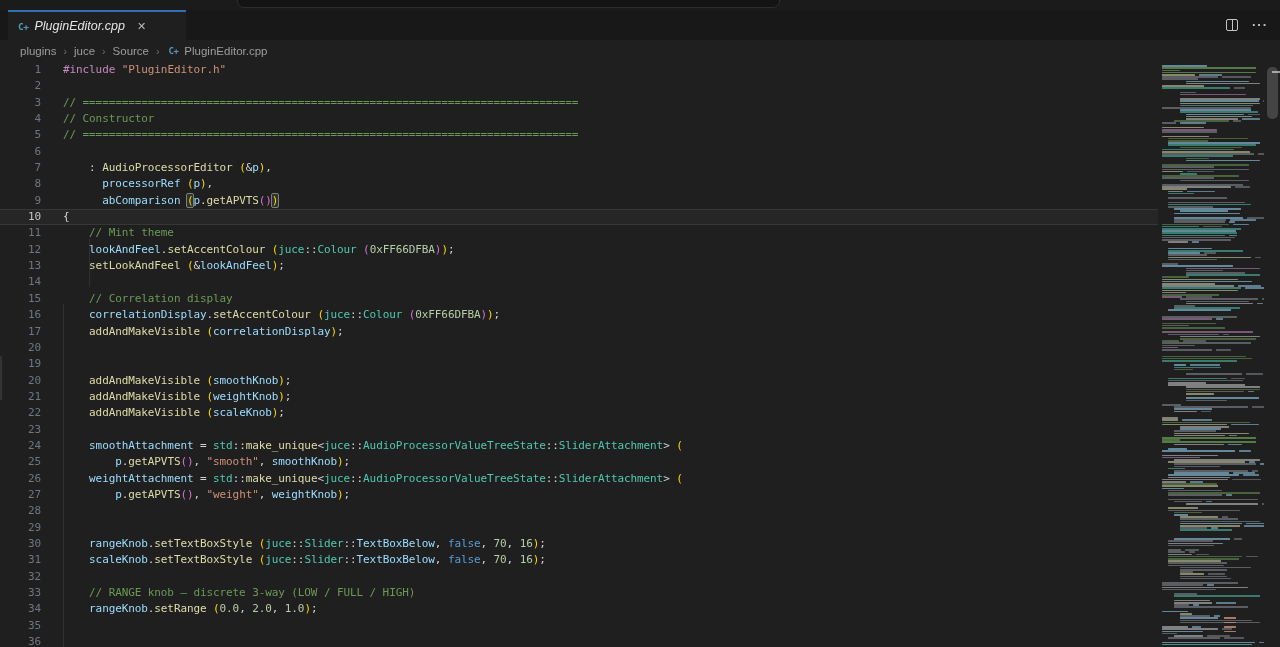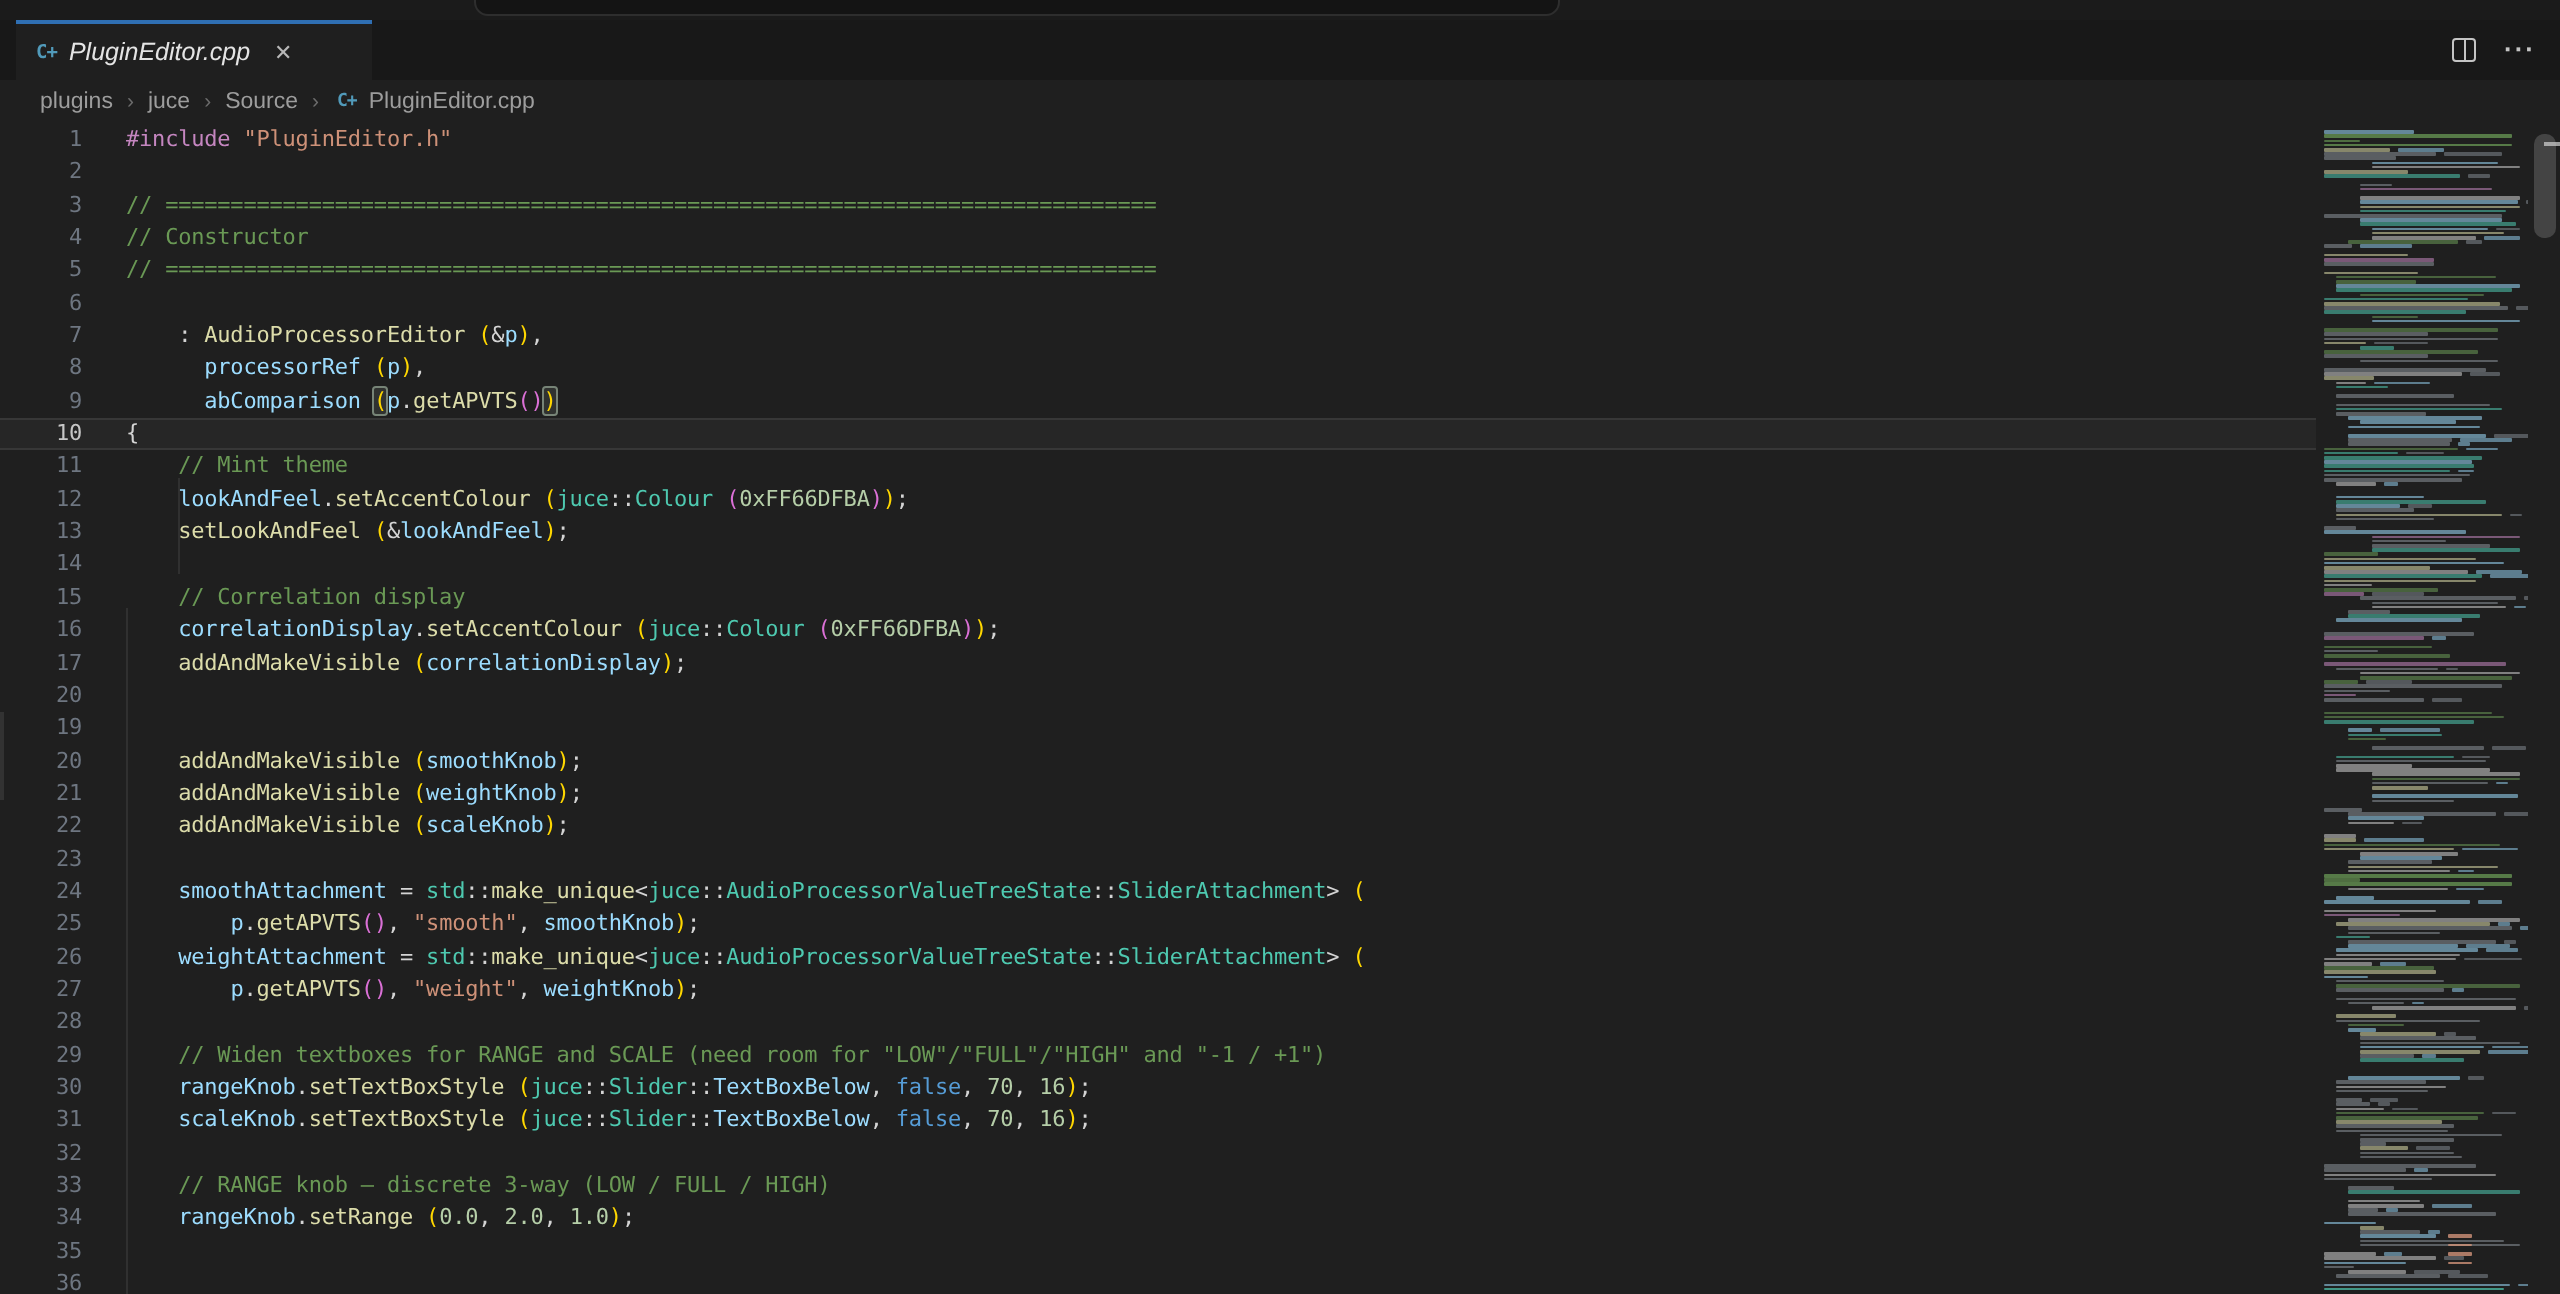--- a/index.html
+++ b/index.html
@@ -153,21 +153,21 @@
         <div class="code-line"><span class="tk-pl">    </span></div>
         <div class="code-line"><span class="tk-pl">    </span><span class="tk-fn">addAndMakeVisible</span><span class="tk-pl"> </span><span class="tk-b1">(</span><span class="tk-var">smoothKnob</span><span class="tk-b1">)</span><span class="tk-pl">;</span></div>
         <div class="code-line"><span class="tk-pl">    </span><span class="tk-fn">addAndMakeVisible</span><span class="tk-pl"> </span><span class="tk-b1">(</span><span class="tk-var">weightKnob</span><span class="tk-b1">)</span><span class="tk-pl">;</span></div>
         <div class="code-line"><span class="tk-pl">    </span><span class="tk-fn">addAndMakeVisible</span><span class="tk-pl"> </span><span class="tk-b1">(</span><span class="tk-var">scaleKnob</span><span class="tk-b1">)</span><span class="tk-pl">;</span></div>
         <div class="code-line"></div>
         <div class="code-line"><span class="tk-pl">    </span><span class="tk-var">smoothAttachment</span><span class="tk-pl"> = </span><span class="tk-type">std</span><span class="tk-pl">::</span><span class="tk-fn">make_unique</span><span class="tk-pl">&lt;</span><span class="tk-type">juce</span><span class="tk-pl">::</span><span class="tk-type">AudioProcessorValueTreeState</span><span class="tk-pl">::</span><span class="tk-type">SliderAttachment</span><span class="tk-pl">&gt; </span><span class="tk-b1">(</span></div>
         <div class="code-line"><span class="tk-pl">        </span><span class="tk-var">p</span><span class="tk-pl">.</span><span class="tk-fn">getAPVTS</span><span class="tk-b2">()</span><span class="tk-pl">, </span><span class="tk-str">"smooth"</span><span class="tk-pl">, </span><span class="tk-var">smoothKnob</span><span class="tk-b1">)</span><span class="tk-pl">;</span></div>
         <div class="code-line"><span class="tk-pl">    </span><span class="tk-var">weightAttachment</span><span class="tk-pl"> = </span><span class="tk-type">std</span><span class="tk-pl">::</span><span class="tk-fn">make_unique</span><span class="tk-pl">&lt;</span><span class="tk-type">juce</span><span class="tk-pl">::</span><span class="tk-type">AudioProcessorValueTreeState</span><span class="tk-pl">::</span><span class="tk-type">SliderAttachment</span><span class="tk-pl">&gt; </span><span class="tk-b1">(</span></div>
         <div class="code-line"><span class="tk-pl">        </span><span class="tk-var">p</span><span class="tk-pl">.</span><span class="tk-fn">getAPVTS</span><span class="tk-b2">()</span><span class="tk-pl">, </span><span class="tk-str">"weight"</span><span class="tk-pl">, </span><span class="tk-var">weightKnob</span><span class="tk-b1">)</span><span class="tk-pl">;</span></div>
         <div class="code-line"></div>
-        <div class="code-line"><span class="tk-pl">    </span><span class="tk-com">// Widen textboxes for RANGE and SCALE (need room for "LOW"/"FULL"/"HIGH" and "-1 / +1")</span></div>
+        <div class="code-line"><span class="tk-pl">    </span></div>
         <div class="code-line"><span class="tk-pl">    </span><span class="tk-var">rangeKnob</span><span class="tk-pl">.</span><span class="tk-fn">setTextBoxStyle</span><span class="tk-pl"> </span><span class="tk-b1">(</span><span class="tk-type">juce</span><span class="tk-pl">::</span><span class="tk-type">Slider</span><span class="tk-pl">::</span><span class="tk-var">TextBoxBelow</span><span class="tk-pl">, </span><span class="tk-kw">false</span><span class="tk-pl">, </span><span class="tk-num">70</span><span class="tk-pl">, </span><span class="tk-num">16</span><span class="tk-b1">)</span><span class="tk-pl">;</span></div>
         <div class="code-line"><span class="tk-pl">    </span><span class="tk-var">scaleKnob</span><span class="tk-pl">.</span><span class="tk-fn">setTextBoxStyle</span><span class="tk-pl"> </span><span class="tk-b1">(</span><span class="tk-type">juce</span><span class="tk-pl">::</span><span class="tk-type">Slider</span><span class="tk-pl">::</span><span class="tk-var">TextBoxBelow</span><span class="tk-pl">, </span><span class="tk-kw">false</span><span class="tk-pl">, </span><span class="tk-num">70</span><span class="tk-pl">, </span><span class="tk-num">16</span><span class="tk-b1">)</span><span class="tk-pl">;</span></div>
         <div class="code-line"></div>
         <div class="code-line"><span class="tk-pl">    </span><span class="tk-com">// RANGE knob — discrete 3-way (LOW / FULL / HIGH)</span></div>
         <div class="code-line"><span class="tk-pl">    </span><span class="tk-var">rangeKnob</span><span class="tk-pl">.</span><span class="tk-fn">setRange</span><span class="tk-pl"> </span><span class="tk-b1">(</span><span class="tk-num">0.0</span><span class="tk-pl">, </span><span class="tk-num">2.0</span><span class="tk-pl">, </span><span class="tk-num">1.0</span><span class="tk-b1">)</span><span class="tk-pl">;</span></div>
       </div>
     <div class="indent-guide g-init"></div>
     <div class="indent-guide g-body"></div>
   </div>
 

